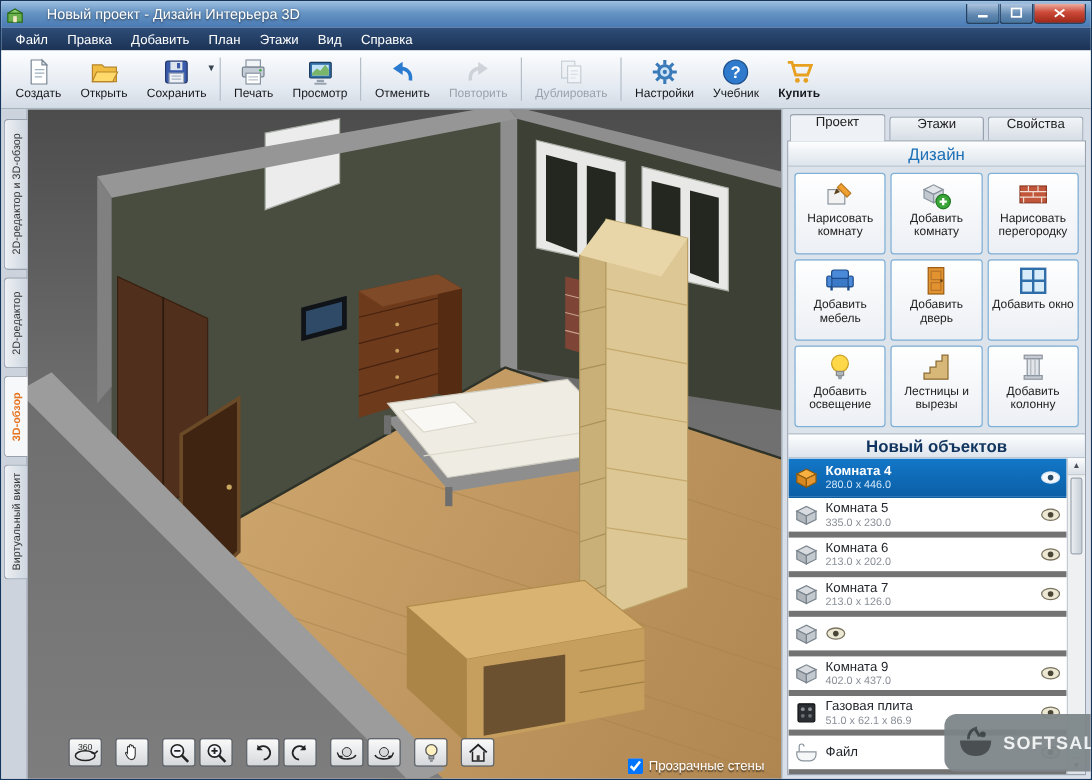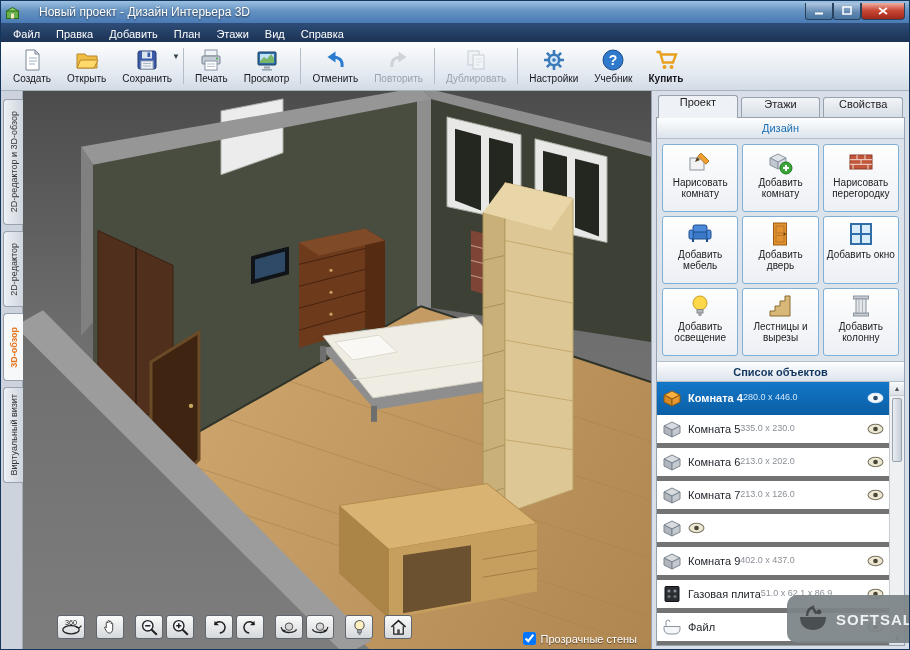--- a/index.html
+++ b/index.html
@@ -41,34 +41,34 @@
 .vp-btn svg{display:block}
 .vp-gap{width:8px;flex:0 0 auto}
 .walls-toggle{position:absolute;right:14px;bottom:4px;display:flex;align-items:center;gap:5px;color:#fff;font-size:11px;text-shadow:0 1px 1px rgba(0,0,0,.55);cursor:default}
 .walls-toggle input{width:13px;height:13px}
 
 .right-panel{width:258px;background:#d9dfe8;border-left:1px solid #98a2ae;display:flex;flex-direction:column;flex:0 0 auto}
 .rp-tabs{display:flex;padding:4px 6px 0;gap:3px;height:27px;flex:0 0 auto}
 .rp-tab{flex:1;display:flex;align-items:flex-start;justify-content:center;font-size:11px;color:#222;background:linear-gradient(#f2f5f8,#d5dce4);border:1px solid #98a2ae;border-bottom:none;border-radius:3px 3px 0 0;margin-top:2px}
 .rp-tab.active{background:#eef1f5;margin-top:0;position:relative;z-index:2}
 .rp-body{flex:1;border:1px solid #98a2ae;margin:0 4px 3px;background:#e3e8ef;display:flex;flex-direction:column;min-height:0;margin-top:-1px}
-.section-header{height:21px;background:linear-gradient(#fdfefe,#dde4ec);border-bottom:1px solid #b4bfca;display:flex;align-items:center;justify-content:center;font-size:11px;color:var(--header-blue,#1b6fb5);flex:0 0 auto}
+.section-header{height:21px;background:linear-gradient(#fdfefe,#dde4ec);border-bottom:1px solid #b4bfca;display:flex;align-items:center;justify-content:center;font-size:14px;color:var(--header-blue,#1b6fb5);flex:0 0 auto}
 .section-header.objects{color:#11355f;font-weight:bold;border-top:1px solid #b4bfca}
 .design-grid{display:grid;grid-template-columns:repeat(3,1fr);gap:4px;padding:5px;background:#dde3eb;flex:0 0 auto}
 .design-btn{background:linear-gradient(#ffffff,#eceff4);border:1px solid #7fb0d8;border-radius:3px;display:flex;flex-direction:column;align-items:center;padding:4px 1px 2px;height:68px;font-family:inherit;cursor:default}
 .db-icon{width:26px;height:26px;flex:0 0 auto;display:inline-flex}
 .db-label{font-size:10px;line-height:11px;color:#222;text-align:center;margin-top:2px}
 .obj-list-wrap{flex:1;display:flex;min-height:0;background:#fff}
 .obj-list{flex:1;overflow:hidden}
 .obj-row{height:33px;display:flex;align-items:center;padding:0 5px;gap:6px;border-bottom:5px solid #737373}
 .obj-row.selected{background:linear-gradient(var(--selection-blue,#1377c8),#0b5fa6);border-bottom:1px solid #0b5fa6}
 .obj-row.selected .obj-name{color:#fff;font-weight:bold}
 .obj-row.selected .obj-size{color:#cfe6fa}
 .obj-icon{width:20px;height:18px;display:inline-flex;flex:0 0 auto}
-.obj-text{flex:1;display:flex;line-height:1.15;min-width:0}
+.obj-text{flex:1;display:flex;flex-direction:column;line-height:1.15;min-width:0}
 .obj-name{font-size:11px;color:#22262c;white-space:nowrap}
 .obj-size{font-size:9px;color:#8a9098;white-space:nowrap}
 .eye{width:17px;height:12px;display:inline-flex;flex:0 0 auto}
 .scrollbar{width:15px;background:#eef0f2;border-left:1px solid #c5ccd3;display:flex;flex-direction:column;flex:0 0 auto}
 .sb-btn{height:14px;display:flex;align-items:center;justify-content:center;font-size:7px;color:#49505a;background:linear-gradient(#fbfcfd,#dbe1e7);border-bottom:1px solid #c5ccd3}
 .sb-btn.down{margin-top:auto;border-top:1px solid #c5ccd3;border-bottom:none}
 .sb-thumb{height:64px;margin:2px;background:linear-gradient(90deg,#eaeef2,#c6ced6);border:1px solid #99a3af;border-radius:2px}
 
 .watermark{position:absolute;right:0;bottom:6px;width:122px;height:48px;background:#7d8589;border-radius:10px 0 0 10px;display:flex;align-items:center;gap:7px;padding:4px 8px 4px 10px;z-index:60;opacity:.94}
 .wm-text{display:flex;flex-direction:row;font-weight:bold;font-size:15px;line-height:15px;color:#eef1f1;letter-spacing:1px}
@@ -537,21 +537,21 @@
                 <svg viewBox="0 0 26 26">
                   <rect x="5.5" y="3" width="15" height="3" fill="#c8ccd2" stroke="#8a949e"></rect>
                   <rect x="5.5" y="20" width="15" height="3" fill="#c8ccd2" stroke="#8a949e"></rect>
                   <rect x="8" y="6" width="10" height="14" fill="#e2e6ea" stroke="#8a949e"></rect>
                   <path d="M11 6v14M14.5 6v14" stroke="#b0b6bc"></path>
                 </svg>
               </span>
             <span class="db-label">Добавить колонну</span>
           </button>
         </div>
-        <div class="section-header objects">Список объектов</div>
+        <div class="section-header objects">Новый объектов</div>
         <div class="obj-list-wrap">
           <div class="obj-list">
             <div class="obj-row selected">
               <span class="obj-icon">
                   <svg viewBox="0 0 20 18">
                     <polygon points="2,6 10,2 18,6 10,10" fill="#f8b040" stroke="#8a5a10"></polygon>
                     <polygon points="2,6 2,13 10,17 10,10" fill="#d88820" stroke="#8a5a10"></polygon>
                     <polygon points="18,6 18,13 10,17 10,10" fill="#e89830" stroke="#8a5a10"></polygon>
                   </svg>
                 </span>

